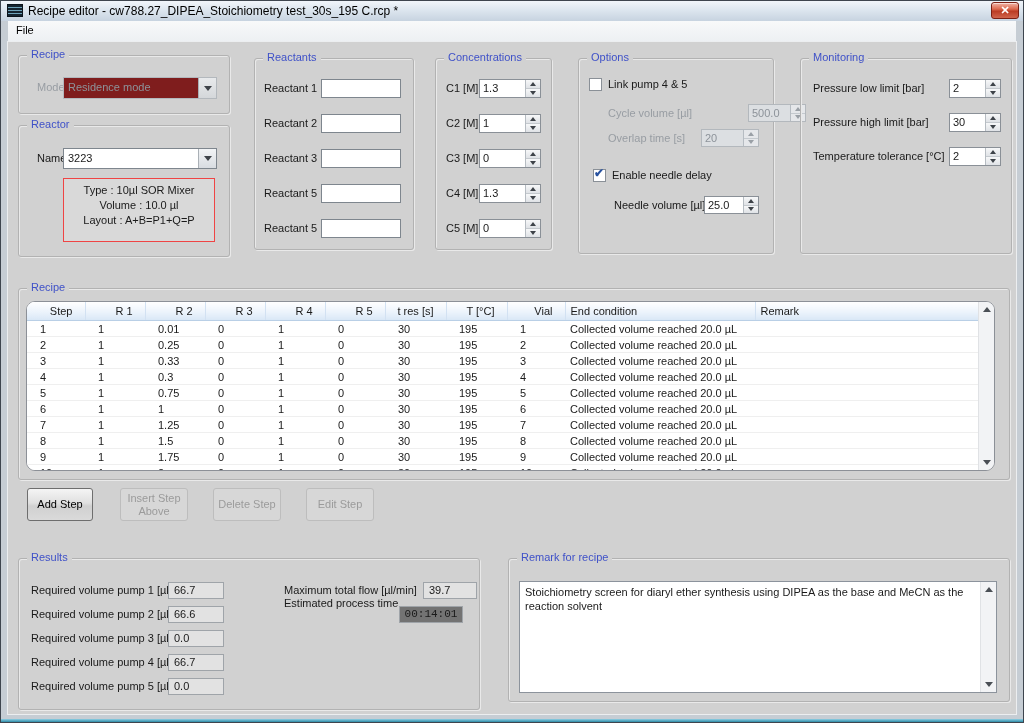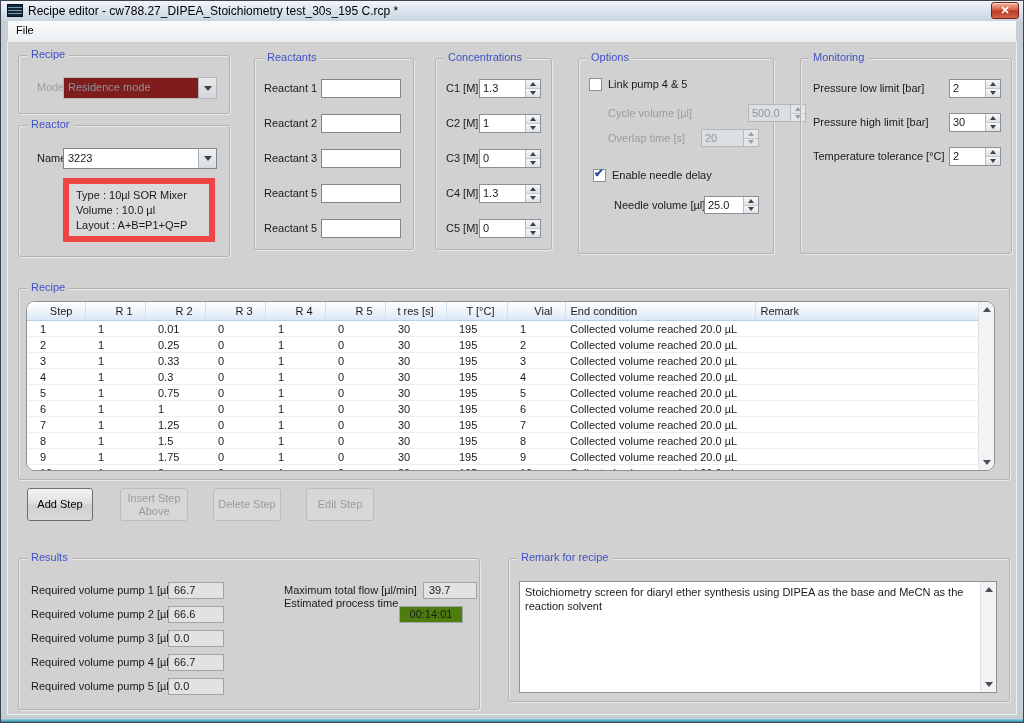--- a/index.html
+++ b/index.html
@@ -62,22 +62,22 @@
   .combo.dis{background:#7f1d1d;border-color:#b3b8bd;}
   .combo.dis .combo-val{color:#8d939a;}
   .combo.dis .combo-btn{background:linear-gradient(#e8eaec,#d4d7da);}
 
   
   .chk{position:absolute;width:13px;height:13px;background:#fff;border:1px solid #8a9097;box-sizing:border-box;}
   .chk .mark{display:none;position:absolute;left:0px;top:-4px;color:#27519f;font-size:12px;font-weight:bold;}
   .chk.checked .mark{display:block;}
 
   
-  .panel{position:absolute;background:#d9d9d9;border:6px solid #ef4444;box-sizing:border-box;
-    padding:4px 7px;line-height:15px;}
+  .panel{position:absolute;background:#d9d9d9;border:1px solid #ef4444;box-sizing:border-box;
+    padding:4px 7px;line-height:15px;text-align:center;}
 
   
   .btn{position:absolute;box-sizing:border-box;border-radius:3px;text-align:center;
     display:flex;align-items:center;justify-content:center;line-height:13px;padding:0 4px;
     background:linear-gradient(#f5f5f5,#e0e0e0 45%,#d0d0d0 55%,#dadada);
     border:1px solid #6e6e6e;color:#000;cursor:default;}
   .btn.dis{background:#d7d7d7;border-color:#bdbdbd;color:#9b9b9b;}
 
   
   .table-wrap{position:absolute;background:#fff;border:1px solid #8c9097;box-sizing:border-box;overflow:hidden;}
@@ -94,21 +94,21 @@
   
   .vscroll{position:absolute;top:0;bottom:0;right:0;width:16px;background:#f2f3f5;border-left:1px solid #e0e2e5;
     display:flex;flex-direction:column;justify-content:space-between;box-sizing:border-box;}
   .sb-btn{height:15px;display:flex;align-items:center;justify-content:center;}
   .sb-tri-up{width:0;height:0;border-left:4px solid transparent;border-right:4px solid transparent;border-bottom:5px solid #4a4f55;}
   .sb-tri-dn{width:0;height:0;border-left:4px solid transparent;border-right:4px solid transparent;border-top:5px solid #4a4f55;}
 
   
   .ro{position:absolute;background:#e2e2e2;border:1px solid #9fa4a9;box-sizing:border-box;
     padding:1px 0 0 5px;overflow:hidden;white-space:nowrap;}
-  .ro.white{background:#4d7c0f;text-align:center;padding-left:0;}
+  .ro.white{background:#737373;text-align:center;padding-left:0;font-family:Liberation Mono, monospace;}
 
   
   .ta-wrap{position:absolute;background:#fff;border:1px solid #8c939c;box-sizing:border-box;}
   .ta-wrap textarea{position:absolute;left:0;top:0;width:calc(100% - 16px);height:100%;
     border:none;resize:none;outline:none;font-family:inherit;font-size:11px;line-height:14px;
     padding:3px 4px 3px 5px;box-sizing:border-box;background:transparent;color:#1a1a1a;}
 </style>
 </head>
 <body>
 

